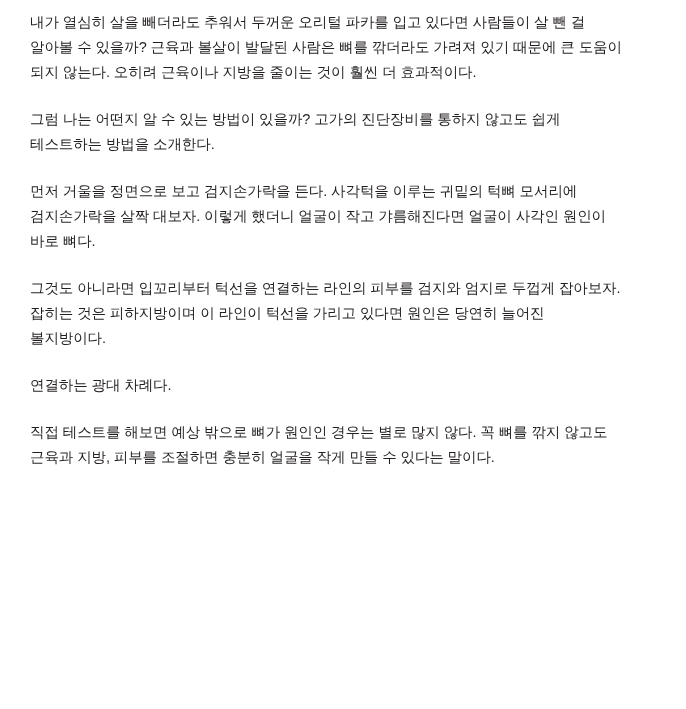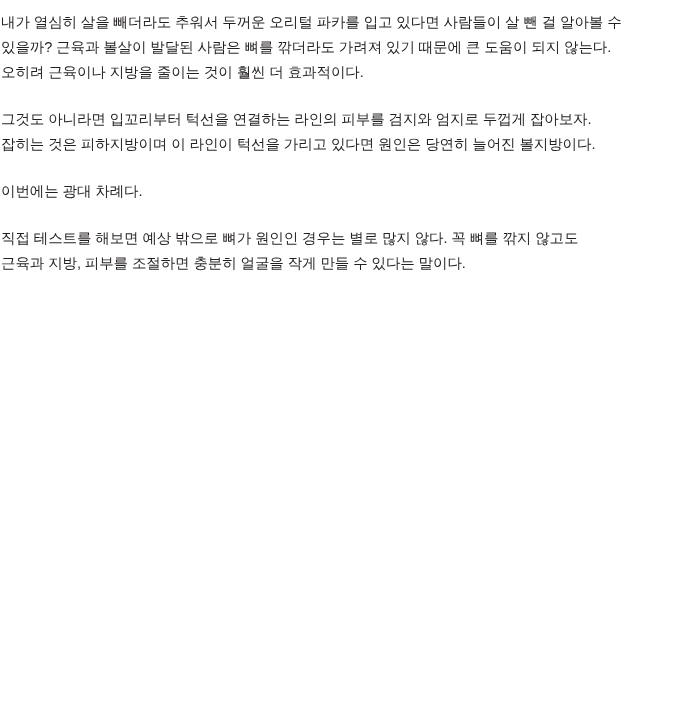--- a/index.html
+++ b/index.html
@@ -9,36 +9,38 @@
   }
   body {
     width: 686px;
     height: 709px;
     font-family: "Liberation Sans", sans-serif;
     color: #231f20;
   }
   .article {
     box-sizing: border-box;
     width: 636px;
-    padding: 10px 12px 0 1px;
+    padding: 10px 12px 0 30px;
   }
   .para {
     font-size: 14.5px;
     line-height: 25px;
     margin: 0 0 22px 0;
     text-align: left;
     letter-spacing: -0.1px;
     word-break: keep-all;
     white-space: pre-wrap;
   }
   .para:last-child {
     margin-bottom: 0;
   }
 </style>
 </head>
 <body>
 
 <div class="article">
   <p class="para">내가 열심히 살을 빼더라도 추워서 두꺼운 오리털 파카를 입고 있다면 사람들이 살 뺀 걸 알아볼 수 있을까? 근육과 볼살이 발달된 사람은 뼈를 깎더라도 가려져 있기 때문에 큰 도움이 되지 않는다. 오히려 근육이나 지방을 줄이는 것이 훨씬 더 효과적이다.</p>
+  <p class="para">그럼 나는 어떤지 알 수 있는 방법이 있을까? 고가의 진단장비를 통하지 않고도 쉽게 테스트하는 방법을 소개한다.</p>
+  <p class="para">먼저 거울을 정면으로 보고 검지손가락을 든다. 사각턱을 이루는 귀밑의 턱뼈 모서리에 검지손가락을 살짝 대보자. 이렇게 했더니 얼굴이 작고 갸름해진다면 얼굴이 사각인 원인이 바로 뼈다.</p>
   <p class="para">그것도 아니라면 입꼬리부터 턱선을 연결하는 라인의 피부를 검지와 엄지로 두껍게 잡아보자. 잡히는 것은 피하지방이며 이 라인이 턱선을 가리고 있다면 원인은 당연히 늘어진 볼지방이다.</p>
-  <p class="para">이번에는 광대 차례다.</p>
+  <p class="para">연결하는 광대 차례다.</p>
   <p class="para">직접 테스트를 해보면 예상 밖으로 뼈가 원인인 경우는 별로 많지 않다. 꼭 뼈를 깎지 않고도 근육과 지방, 피부를 조절하면 충분히 얼굴을 작게 만들 수 있다는 말이다.</p>
 </div>
 
 </body></html>

